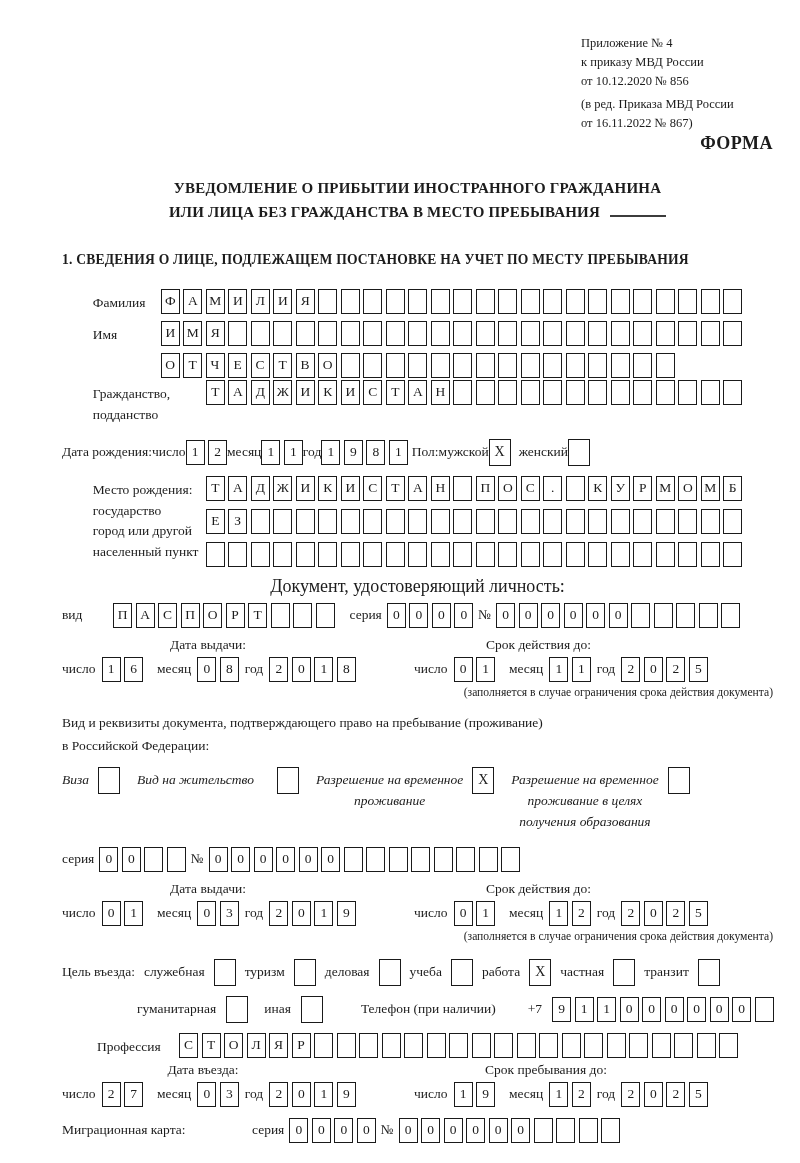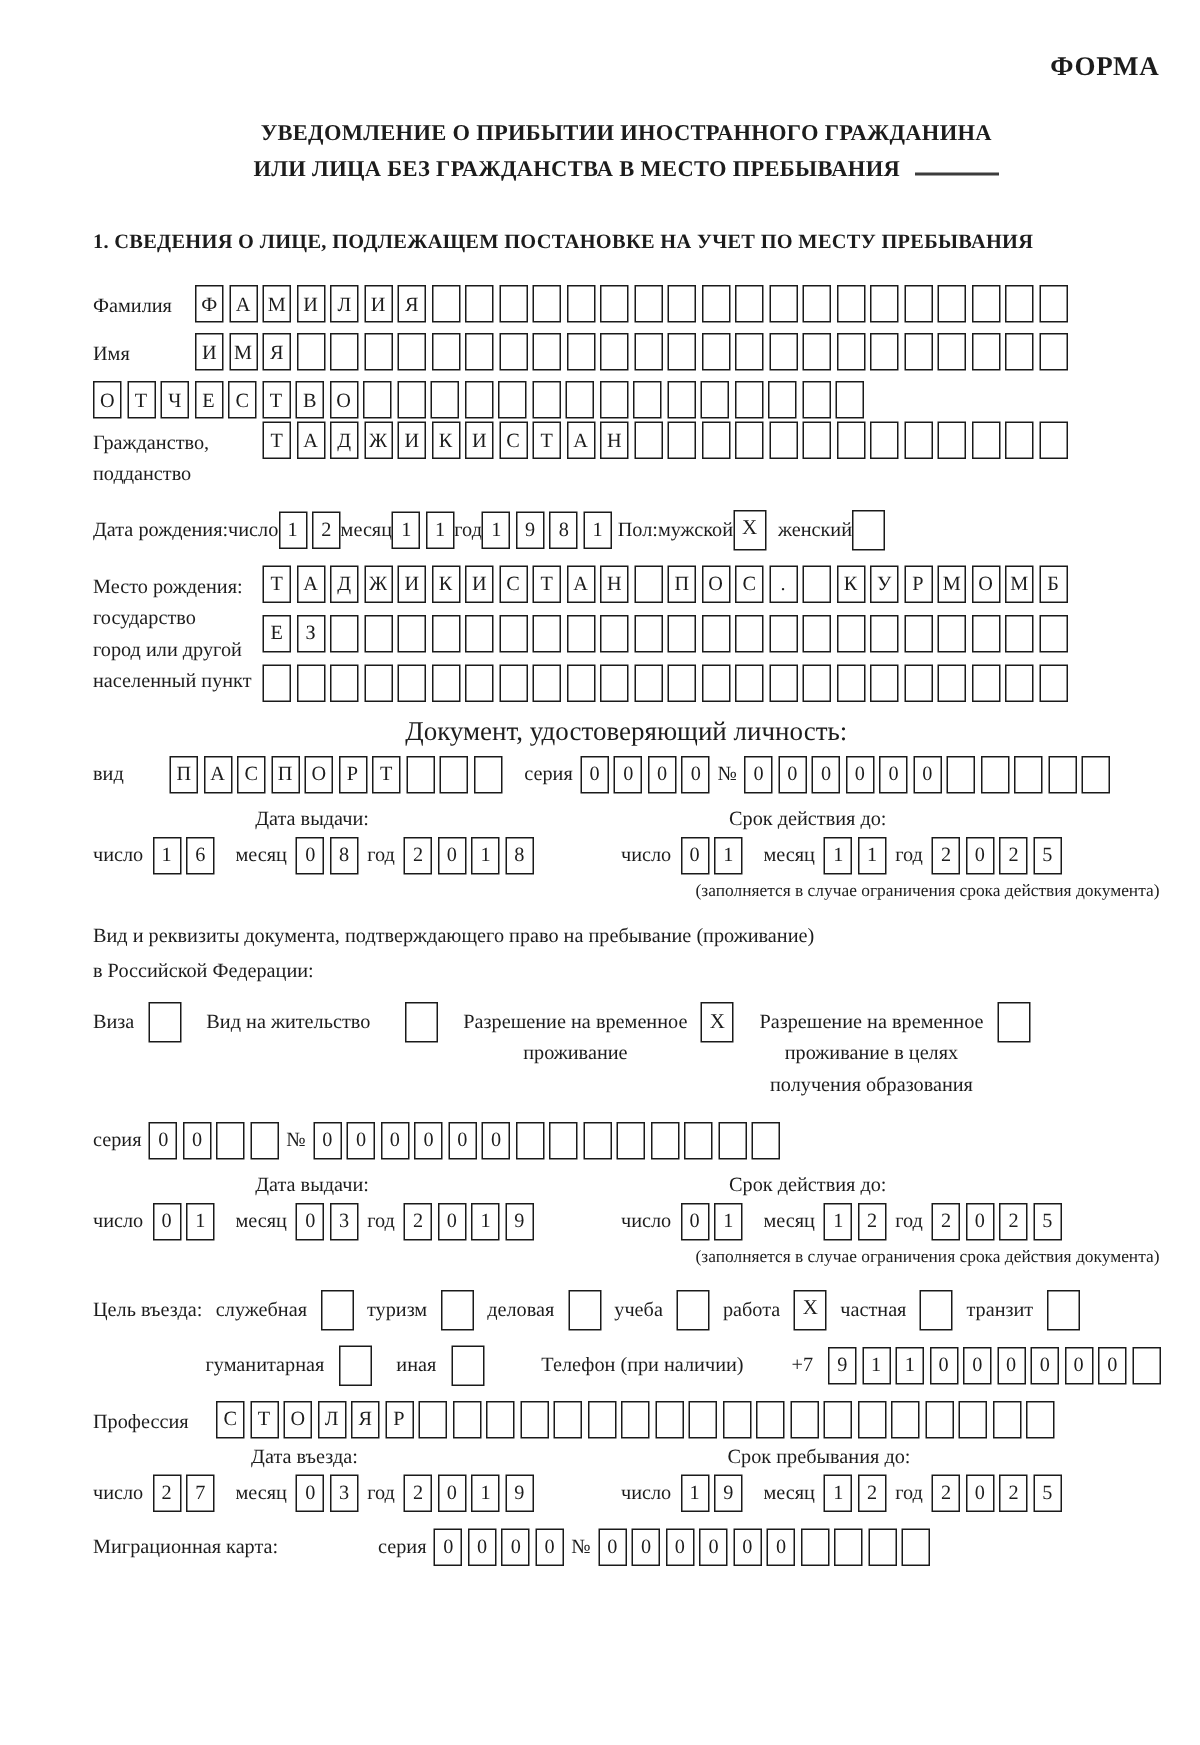--- a/index.html
+++ b/index.html
@@ -20,21 +20,21 @@
   .hdr-block { margin-left: auto; width: 192px; font-size: 12.5px; line-height: 1.5; }
   .hdr-block .grp2 { margin-top: 5px; }
   .forma { text-align: right; font-weight: bold; font-size: 18px; letter-spacing: .5px; }
 
   
   .title { text-align: center; font-weight: bold; font-size: 15px; line-height: 1.6; margin-top: 22px; letter-spacing: .2px; }
   .blank-underline { display: inline-block; width: 56px; border-bottom: 2.5px solid #3c3c3c; height: 12px; margin-left: 10px; }
   .sec-heading { text-align: left; font-weight: bold; font-size: 13.6px; margin-top: 28px; letter-spacing: .2px; }
 
   
-  .frow { display: flex; align-items: flex-start; margin-top: 7px; }
+  .frow { display: flex; align-items: flex-start; margin-top: 7px; justify-content: center; }
   .flabel { font-size: 13.5px; line-height: 1.55; padding-top: 4px; flex-shrink: 0; }
   .cells { display: flex; column-gap: 3.5px; flex-wrap: nowrap; }
   .cell {
     width: 19px; height: 25px; flex: 0 0 19px;
     border: 1.6px solid #1a1a1a;
     display: inline-flex; align-items: center; justify-content: center;
     font-size: 13.5px; background: #fff;
   }
   .checkbox {
     width: 22px; height: 27px; flex: 0 0 22px;
@@ -64,31 +64,40 @@
   .dates2 .col-r { flex: 1; }
   .date-cap { font-size: 13.5px; text-align: center; margin-bottom: 4px; }
   .date-line { display: flex; align-items: center; column-gap: 6px; font-size: 13.5px; }
   .note { font-size: 11.6px; text-align: right; margin-top: 4px; }
 
   .para { font-size: 13.5px; line-height: 1.75; margin-top: 12px; }
 
   
   .opt-row { display: flex; align-items: flex-start; margin-top: 9px; column-gap: 17px; font-size: 13.5px; }
   .opt { display: flex; align-items: flex-start; column-gap: 9px; }
-  .opt .txt { text-align: center; line-height: 1.55; padding-top: 3px; }
+  .opt .txt { text-align: center; line-height: 1.55; padding-top: 3px; font-style: italic; }
 
   
   .purpose-row { display: flex; align-items: center; margin-top: 16px; column-gap: 9px; font-size: 13.5px; flex-wrap: nowrap; }
   .purpose-row2 { display: flex; align-items: center; margin-top: 10px; margin-left: 75px; column-gap: 10px; font-size: 13.5px; }
 </style>
 </head>
 <body>
 
 <div class="page">
 
+  <div class="hdr-block">
+    <div>Приложение № 4</div>
+    <div>к приказу МВД России</div>
+    <div>от 10.12.2020 № 856</div>
+    <div class="grp2">
+      <div>(в ред. Приказа МВД России</div>
+      <div>от 16.11.2022 № 867)</div>
+    </div>
+  </div>
   <div class="forma">ФОРМА</div>
 
   <div class="title">
     <div>УВЕДОМЛЕНИЕ О ПРИБЫТИИ ИНОСТРАННОГО ГРАЖДАНИНА</div>
     <div>
       <span>ИЛИ ЛИЦА БЕЗ ГРАЖДАНСТВА В МЕСТО ПРЕБЫВАНИЯ</span><span class="blank-underline"></span>
     </div>
   </div>
 
   <div class="sec-heading">1. СВЕДЕНИЯ О ЛИЦЕ, ПОДЛЕЖАЩЕМ ПОСТАНОВКЕ НА УЧЕТ ПО МЕСТУ ПРЕБЫВАНИЯ</div>

